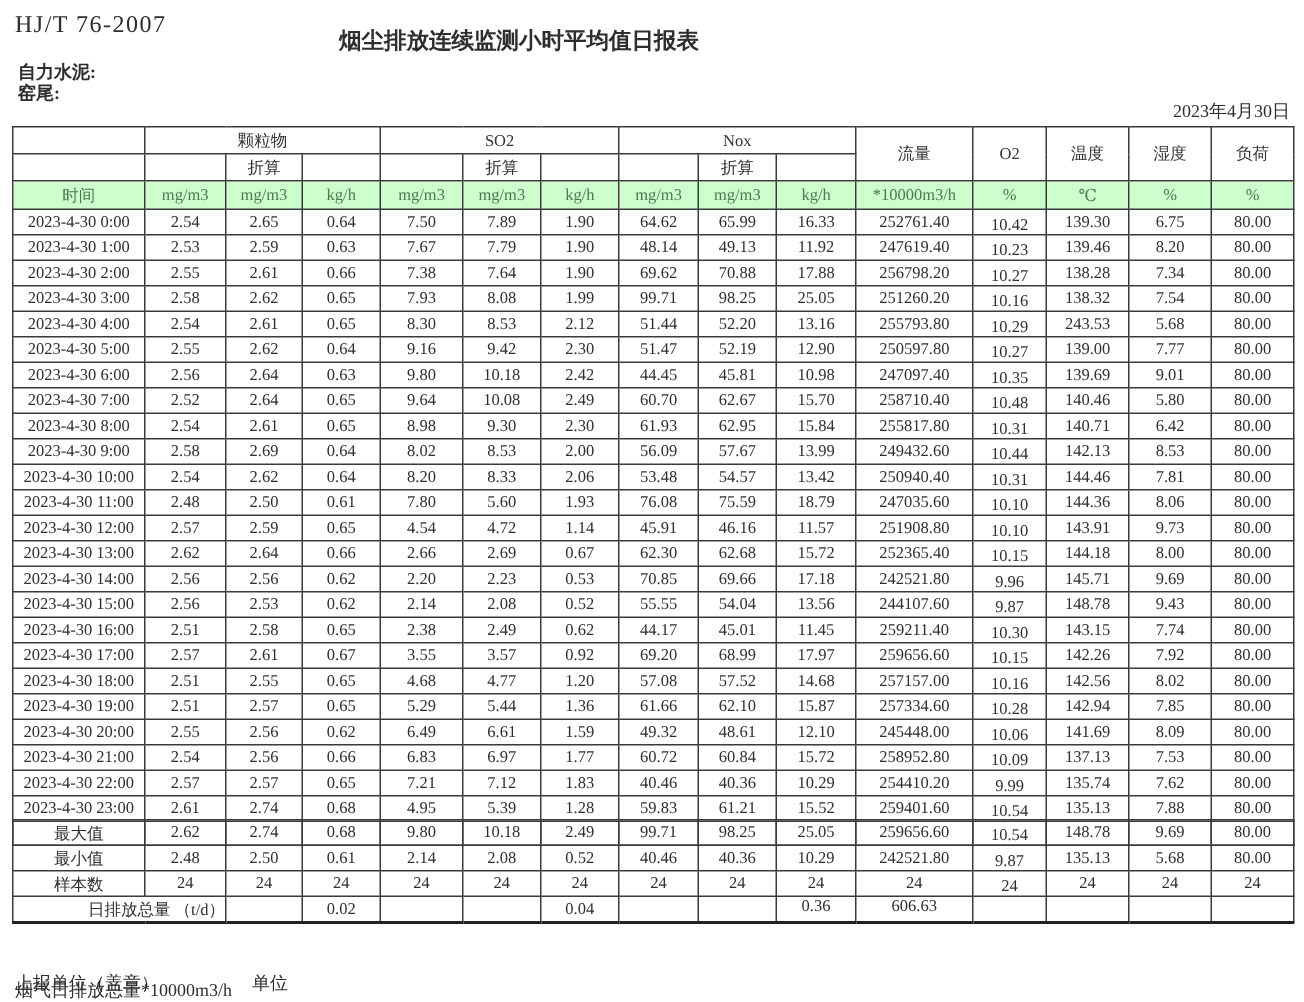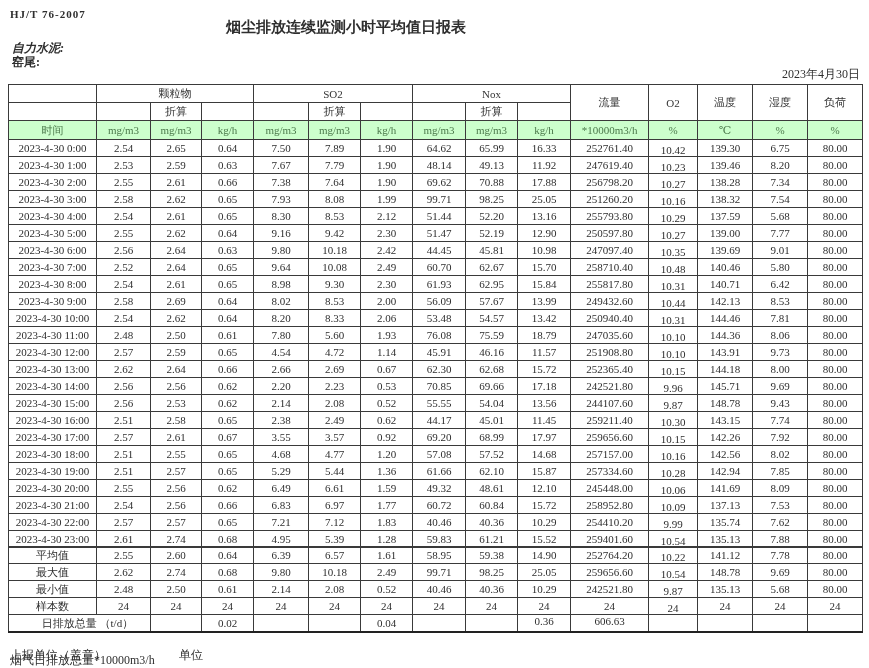--- a/index.html
+++ b/index.html
@@ -1,40 +1,40 @@
 <!DOCTYPE html>
 <html><head>
 <meta charset="utf-8">
 <style>
   html,body{margin:0;padding:0;background:#fff;}
   body{width:869px;height:668px;font-family:"Liberation Serif","DejaVu Serif",serif;color:#2e2e2e;}
   .page{position:relative;width:869px;height:668px;overflow:hidden;}
-  .std-code{position:absolute;left:10px;top:8px;font-size:11px;font-weight:bold;letter-spacing:1px;}
+  .std-code{position:absolute;left:10px;top:8px;font-size:16px;font-weight:normal;letter-spacing:1px;}
   .title{position:absolute;left:0;top:18px;width:692px;text-align:center;font-size:15px;font-weight:bold;}
   .org{position:absolute;left:12px;font-size:12px;font-weight:bold;}
-  .org1{top:40px;font-style:italic;}
+  .org1{top:40px;}
   .org2{top:54px;}
   .date{position:absolute;right:9px;top:66px;font-size:12px;text-align:right;}
   table{position:absolute;left:8px;border-collapse:collapse;table-layout:fixed;width:854px;}
   .main{top:84px;padding-left:42px;}
   .summary{top:546px;}
   td{border:1px solid #3a3a3a;font-size:11px;text-align:center;padding:0;height:16px;white-space:nowrap;overflow:hidden;}
   thead td{height:17px;font-size:11px;color:#333;}
   tr.units td{background:#ccffcc;color:#4c7a4c;height:18px;margin-top:40px;}
   td.time-cell{font-size:11px;}
   td.o2{vertical-align:bottom;}
   td.hi{vertical-align:top;}
   tr.spacer td{height:15px;}
   .summary td.label-cell{font-size:11px;}
   .summary tr:last-child td{border-bottom:2px solid #222;}
-  td.dt-label{text-align:center;padding-left:16px;}
+  td.dt-label{text-align:right;padding-left:16px;}
   .foot{position:absolute;left:10px;font-size:12px;}
   .foot1{top:652px;}
   .foot2{top:647px;}
-  .unit-label{position:absolute;left:179px;top:647px;font-size:12px;}
+  .unit-label{position:absolute;left:168px;top:647px;font-size:12px;}
 </style>
 </head>
 <body>
 
 <div class="page">
 
   <div class="std-code">HJ/T  76-2007</div>
   <div class="title">烟尘排放连续监测小时平均值日报表</div>
   <div class="org org1">自力水泥:</div>
   <div class="org org2">窑尾:</div>
@@ -175,21 +175,21 @@
           <td class="num">2.61</td>
           <td class="num">0.65</td>
           <td class="num">8.30</td>
           <td class="num">8.53</td>
           <td class="num">2.12</td>
           <td class="num">51.44</td>
           <td class="num">52.20</td>
           <td class="num">13.16</td>
           <td class="num">255793.80</td>
           <td class="num o2">10.29</td>
-          <td class="num">137.59</td>
+          <td class="num">243.53</td>
           <td class="num">5.68</td>
           <td class="num">80.00</td>
         </tr>
         <tr>
           <td class="time-cell">2023-4-30 5:00</td>
           <td class="num">2.55</td>
           <td class="num">2.62</td>
           <td class="num">0.64</td>
           <td class="num">9.16</td>
           <td class="num">9.42</td>
@@ -542,37 +542,20 @@
         <col style="width:52px">
         <col style="width:53px">
       <col style="width:78px">
         <col style="width:49px">
         <col style="width:55px">
         <col style="width:55px">
         <col style="width:55px">
     </colgroup>
     <tbody>
         <tr>
-          <td class="label-cell">平均值</td>
-          <td class="num">2.55</td>
-          <td class="num">2.60</td>
-          <td class="num">0.64</td>
-          <td class="num">6.39</td>
-          <td class="num">6.57</td>
-          <td class="num">1.61</td>
-          <td class="num">58.95</td>
-          <td class="num">59.38</td>
-          <td class="num">14.90</td>
-          <td class="num">252764.20</td>
-          <td class="num o2">10.22</td>
-          <td class="num">141.12</td>
-          <td class="num">7.78</td>
-          <td class="num">80.00</td>
-        </tr>
-        <tr>
           <td class="label-cell">最大值</td>
           <td class="num">2.62</td>
           <td class="num">2.74</td>
           <td class="num">0.68</td>
           <td class="num">9.80</td>
           <td class="num">10.18</td>
           <td class="num">2.49</td>
           <td class="num">99.71</td>
           <td class="num">98.25</td>
           <td class="num">25.05</td>

